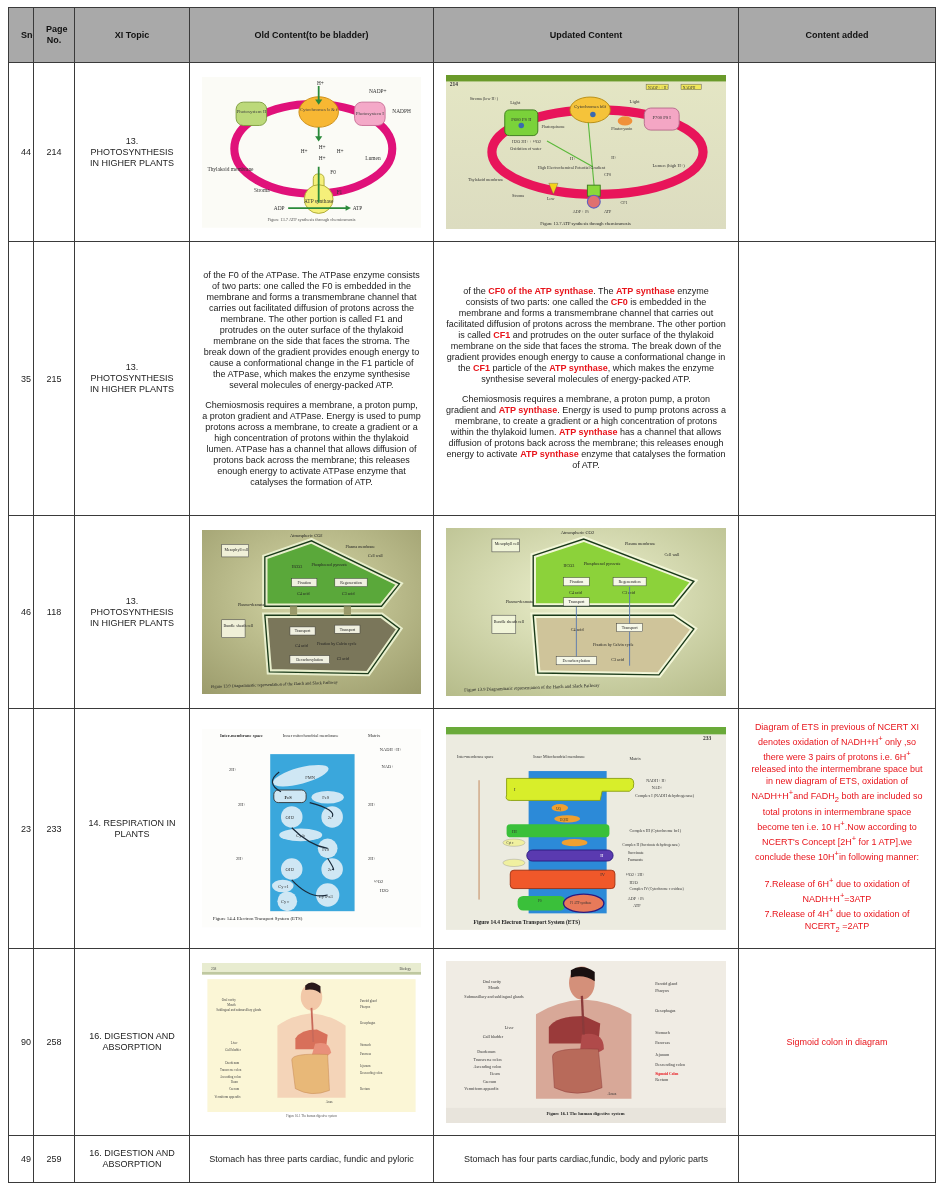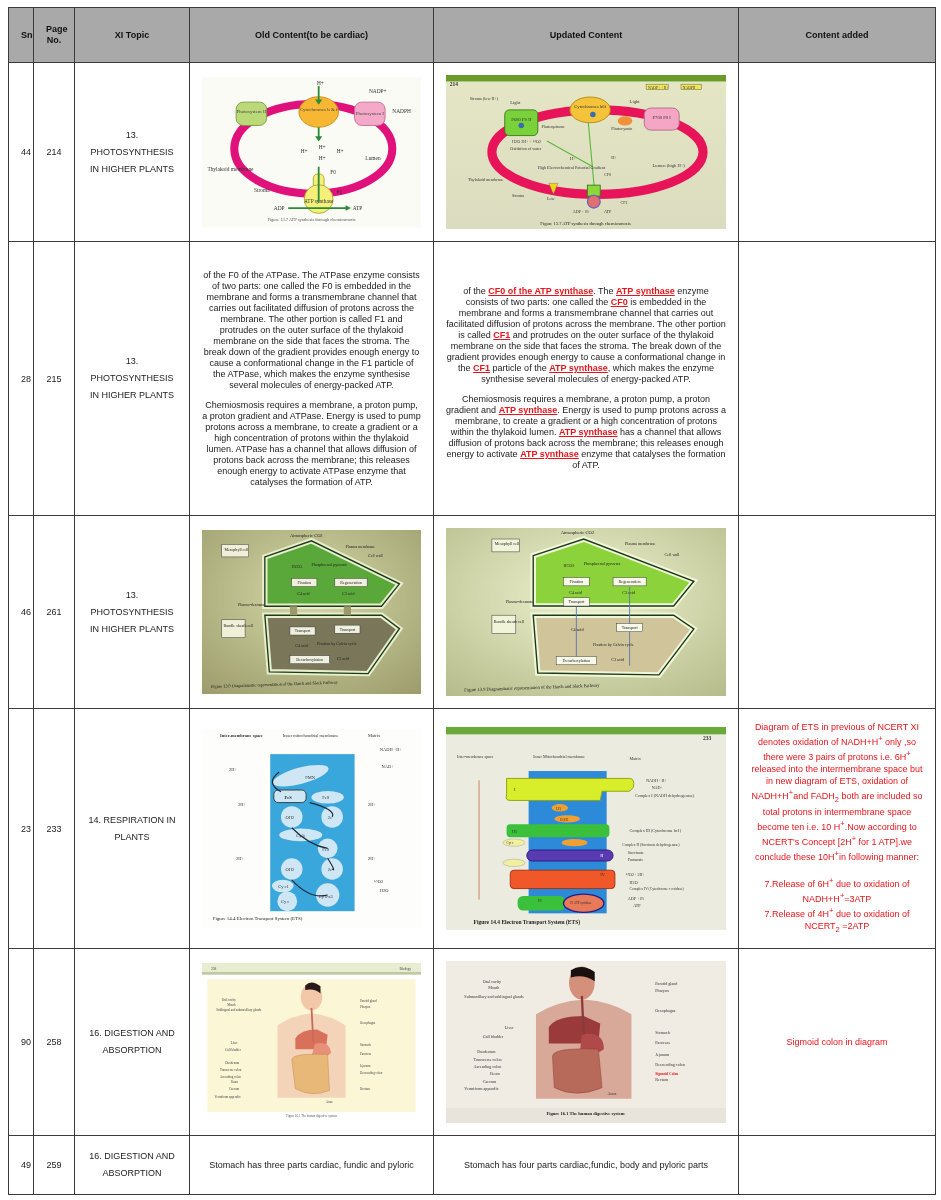--- a/index.html
+++ b/index.html
@@ -6,25 +6,25 @@
   body { width:941px; height:1200px; position:relative; font-family:"Liberation Sans", sans-serif; color:#222; overflow:hidden; }
   table.main { position:absolute; left:8px; top:7px; border-collapse:collapse; table-layout:fixed; width:927px; }
   table.main td, table.main th { border:1.5px solid #3a3a3a; padding:12px; vertical-align:middle; text-align:center; font-size:9px; overflow:hidden; }
   table.main th { background:#a9a9a9; font-weight:bold; font-size:9px; height:30px; line-height:11px; color:#111; }
   .c-sno { width:25px; }
   .c-page { width:41px; }
   .c-topic { width:115px; }
   .c-old { width:244px; }
   .c-new { width:305px; }
   .c-added { width:197px; }
-  .topic { font-size:9px; line-height:17px; padding:0 2px;border-radius:15px; }
+  .topic { font-size:9px; line-height:11px; padding:0 2px;border-radius:15px; }
   .para { font-size:8.4px; line-height:11px; padding:0 4px; text-align:center; }
   .para p { margin:0 0 9px 0; }
   .para p:last-child { margin-bottom:0; }
-  .red { color:#e8141b; font-weight:bold;text-decoration:underline; }
+  .red { color:#e8141b; font-weight:bold; }
   .added { text-align:left; color:#e8141b; font-weight:normal; font-size:8.6px; line-height:12px; padding:0 3px; }
   .added p { margin:0 0 12px 0; }
   .plain-left { text-align:left; font-size:8.6px; padding:0 3px; }
   .fig { position:relative; width:100%; height:100%; overflow:hidden; }
   .fig svg { display:block; width:100%; height:100%; }
   .r44 { height:168px; }
   .r45 { height:274px; }
   .r46 { height:183px; }
   .r47 { height:221px; }
   .r48 { height:177px; }
@@ -41,21 +41,21 @@
       <col class="c-topic">
       <col class="c-old">
       <col class="c-new">
       <col class="c-added">
   </colgroup>
   <thead>
     <tr>
       <th>Sno.</th>
       <th>Page No.</th>
       <th>XI Topic</th>
-      <th>Old Content(to be cardiac)</th>
+      <th>Old Content(to be bladder)</th>
       <th>Updated Content</th>
       <th>Content added</th>
     </tr>
   </thead>
   <tbody>
 
     <tr class="r44">
       <td>44</td>
       <td>214</td>
       <td class="topic">13. PHOTOSYNTHESIS IN HIGHER PLANTS</td>
@@ -148,41 +148,41 @@
             <text x="138" y="150" font-size="4.5" fill="#333">ADP + Pi</text>
             <text x="172" y="150" font-size="4.5" fill="#333">ATP</text>
             <text x="152" y="163" font-size="5" text-anchor="middle" fill="#222">Figure 13.7 ATP synthesis through chemiosmosis</text>
           </svg>
         </div>
       </td>
       <td></td>
     </tr>
 
     <tr class="r45">
-      <td>28</td>
+      <td>35</td>
       <td>215</td>
       <td class="topic">13. PHOTOSYNTHESIS IN HIGHER PLANTS</td>
       <td class="para">
         <p>of the F0 of the ATPase. The ATPase enzyme consists of two parts: one called the F0 is embedded in the membrane and forms a transmembrane channel that carries out facilitated diffusion of protons across the membrane. The other portion is called F1 and protrudes on the outer surface of the thylakoid membrane on the side that faces the stroma. The break down of the gradient provides enough energy to cause a conformational change in the F1 particle of the ATPase, which makes the enzyme synthesise several molecules of energy-packed ATP.</p>
         <p>Chemiosmosis requires a membrane, a proton pump, a proton gradient and ATPase. Energy is used to pump protons across a membrane, to create a gradient or a high concentration of protons within the thylakoid lumen. ATPase has a channel that allows diffusion of protons back across the membrane; this releases enough energy to activate ATPase enzyme that catalyses the formation of ATP.</p>
       </td>
       <td class="para">
         <p>
           <span>of the </span><span class="red">CF0 of the ATP synthase</span><span>. The </span><span class="red">ATP synthase</span><span> enzyme consists of two parts: one called the </span><span class="red">CF0</span><span> is embedded in the membrane and forms a transmembrane channel that carries out facilitated diffusion of protons across the membrane. The other portion is called </span><span class="red">CF1</span><span> and protrudes on the outer surface of the thylakoid membrane on the side that faces the stroma. The break down of the gradient provides enough energy to cause a conformational change in the </span><span class="red">CF1</span><span> particle of the </span><span class="red">ATP synthase</span><span>, which makes the enzyme synthesise several molecules of energy-packed ATP.</span>
         </p>
         <p>
           <span>Chemiosmosis requires a membrane, a proton pump, a proton gradient and </span><span class="red">ATP synthase</span><span>. Energy is used to pump protons across a membrane, to create a gradient or a high concentration of protons within the thylakoid lumen. </span><span class="red">ATP synthase</span><span> has a channel that allows diffusion of protons back across the membrane; this releases enough energy to activate </span><span class="red">ATP synthase</span><span> enzyme that catalyses the formation of ATP.</span>
         </p>
       </td>
       <td></td>
     </tr>
 
     <tr class="r46">
       <td>46</td>
-      <td>261</td>
+      <td>118</td>
       <td class="topic">13. PHOTOSYNTHESIS IN HIGHER PLANTS</td>
       <td>
         <div class="fig">
           <svg viewBox="0 0 244 183" preserveAspectRatio="none" class="svgtxt">
             <defs>
               <radialGradient id="bg46a" cx="0.5" cy="0.4" r="0.8">
                 <stop offset="0" stop-color="#d6d8a8"></stop>
                   <stop offset="1" stop-color="#9a9a6a"></stop>
               </radialGradient>
             </defs>

